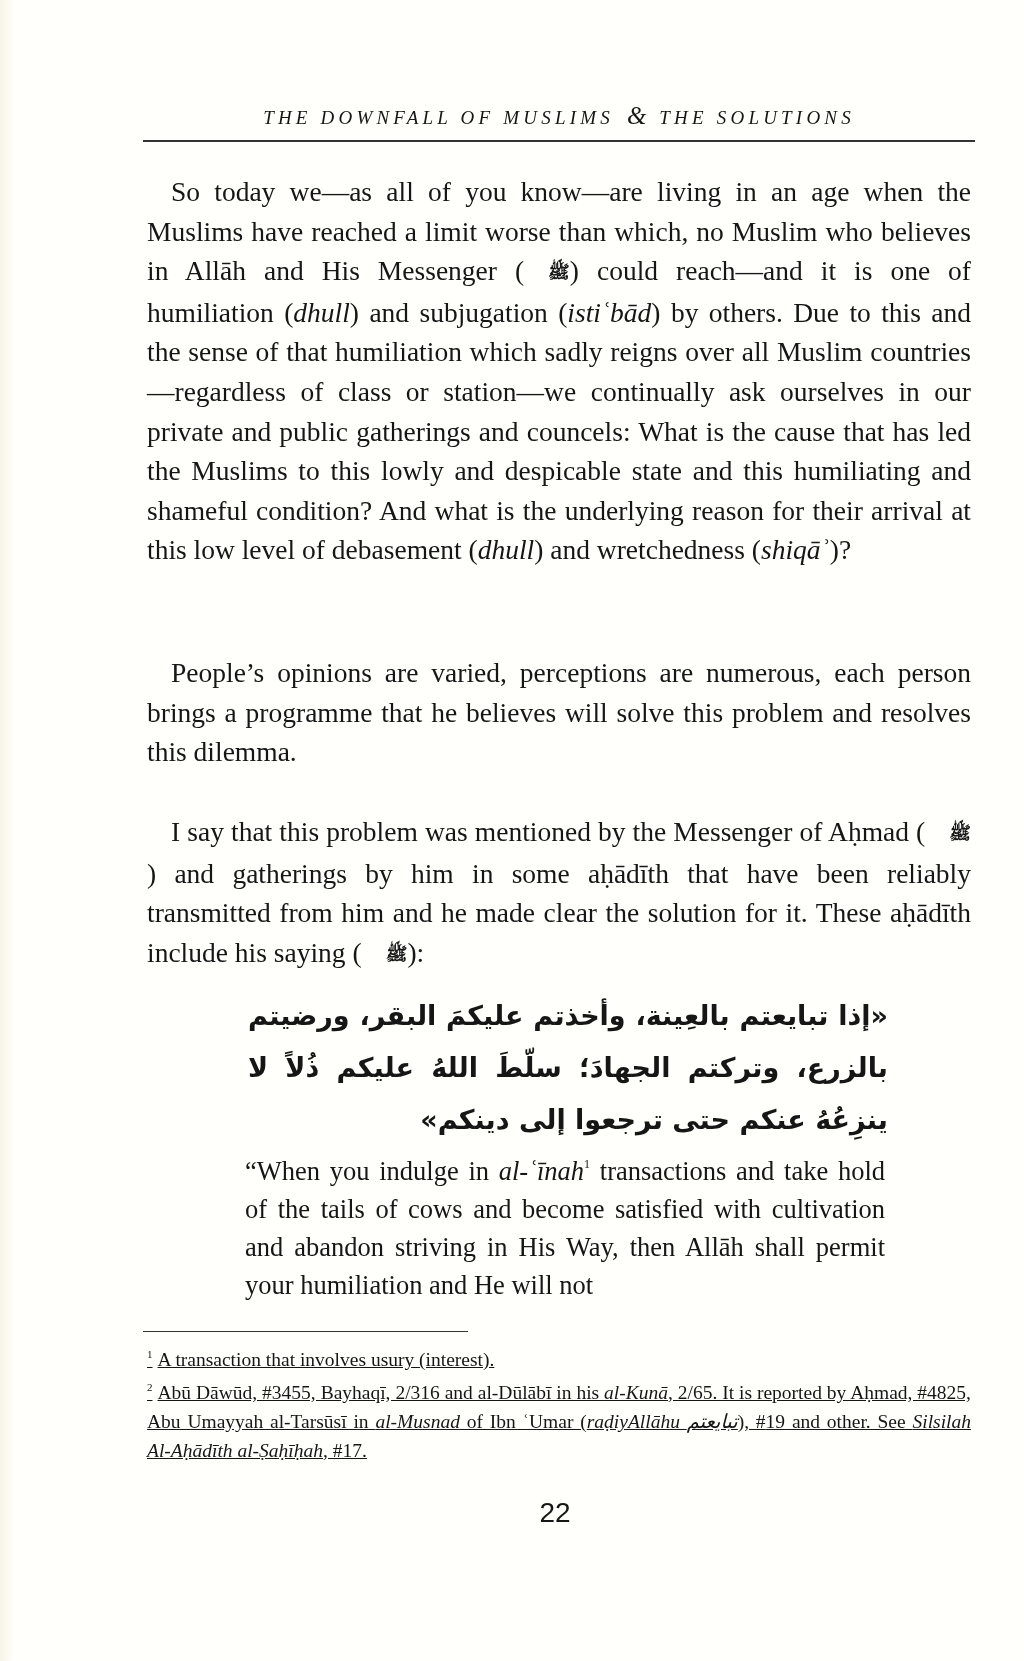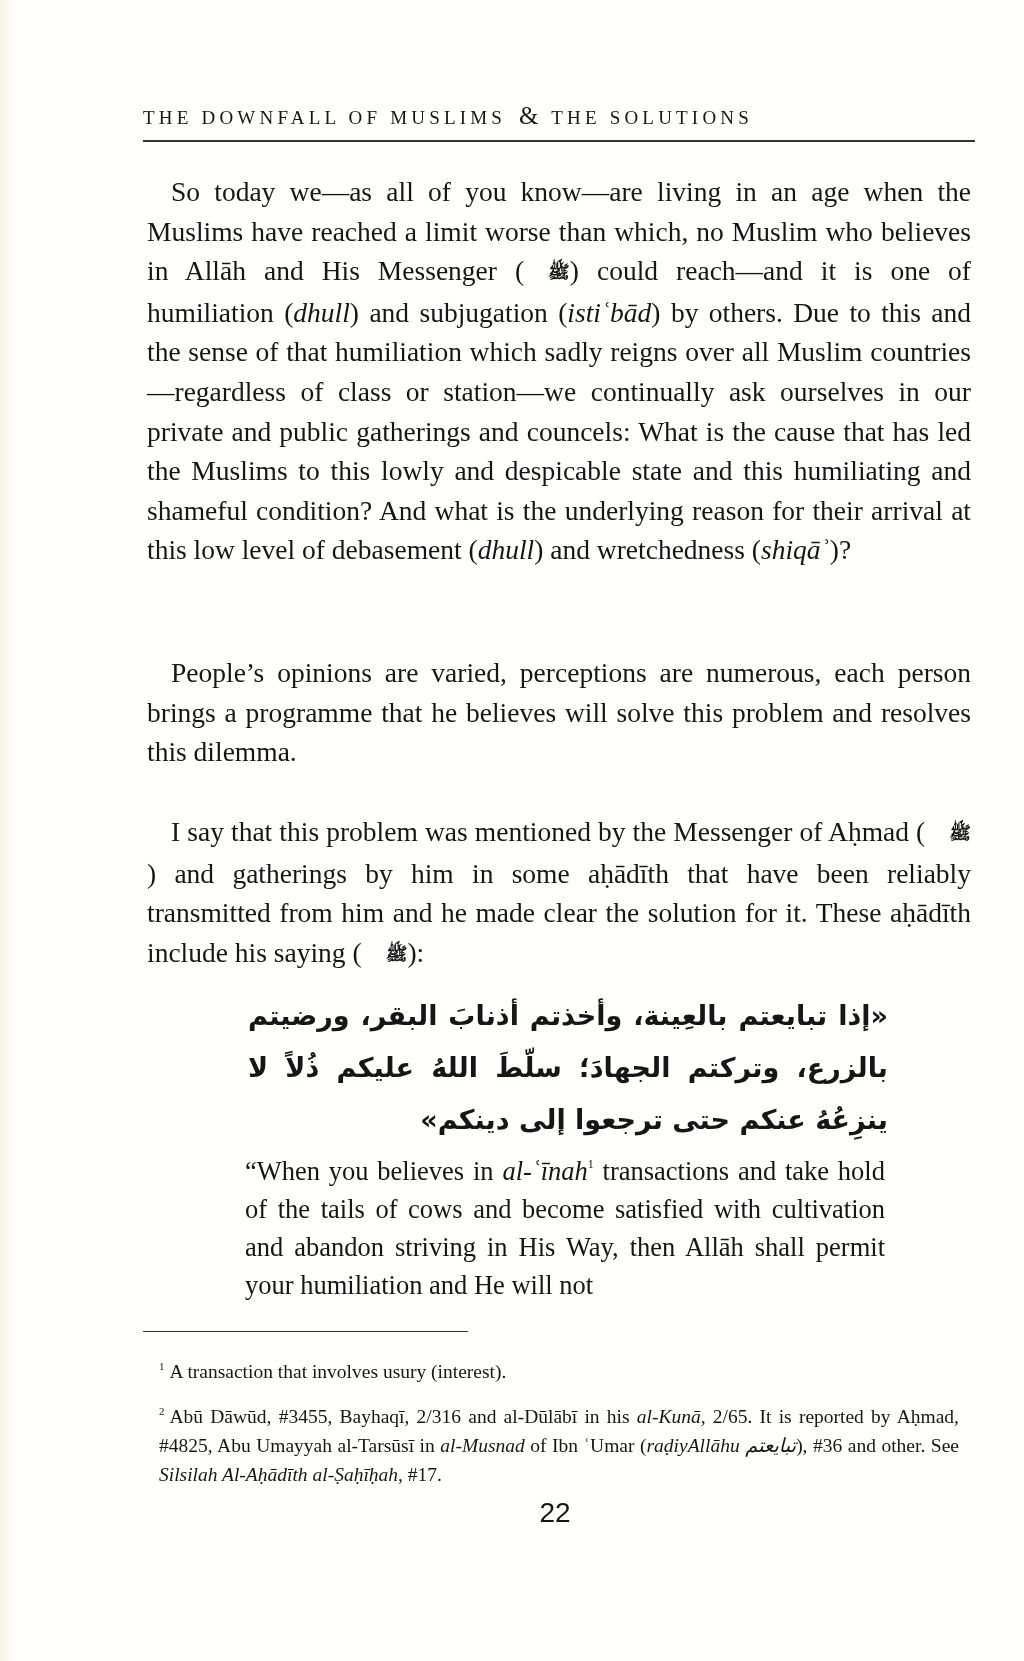--- a/index.html
+++ b/index.html
@@ -9,22 +9,24 @@
     position: relative; overflow: hidden;
     font-family: "Liberation Serif", "DejaVu Serif", serif;
     color: #161616;
   }
   .page-edge {
     position: absolute; left: 0; top: 0; width: 14px; height: 1661px;
     background: linear-gradient(to right, #f6f3e6, #fffffc);
   }
   .running-head {
     position: absolute; left: 143px; width: 832px; top: 102px;
+    text-align: center;
     font-size: 19px; letter-spacing: 4.2px;
     text-transform: uppercase;
+    font-style: italic;
   }
   .running-head .amp { font-size: 25px; letter-spacing: 0; margin: 0 4px; }
   .head-rule {
     position: absolute; left: 143px; width: 832px; top: 140px;
     height: 0; border-top: 2px solid #333;
   }
   .body-text {
     position: absolute; left: 143px; width: 832px;
     font-size: 27.5px; line-height: 39.6px;
     text-align: justify;
@@ -50,21 +52,21 @@
   .quote p { margin: 0; }
   sup.fn { font-size: 12px; vertical-align: 12px; line-height: 0; }
   .fn-rule {
     position: absolute; left: 143px; width: 325px; top: 1331px;
     border-top: 1.5px solid #333;
   }
   .footnotes {
     position: absolute; left: 143px; width: 832px; top: 1341px;
     font-size: 19.5px; line-height: 29px;
   }
-  .footnotes .fn-line { margin: 16px; text-align: justify; }
+  .footnotes .fn-line { margin: 4px; text-align: justify; text-decoration: underline; }
   .footnotes sup { font-size: 11px; vertical-align: 8px; line-height: 0; margin-right: 5px; }
   .page-number {
     position: absolute; left: 0; width: 1110px; top: 1497px;
     text-align: center;
     font-family: "Liberation Sans", sans-serif; font-size: 28px;
   }
 </style>
 </head>
 <body>
 
@@ -86,32 +88,32 @@
 <div class="body-text" id="para2">
   <p>People’s opinions are varied, perceptions are numerous, each person brings a programme that he believes will solve this problem and resolves this dilemma.</p>
 </div>
 
 <div class="body-text" id="para3">
   <p>
     <span>I say that this problem was mentioned by the Messenger of Aḥmad (</span><span class="sal">ﷺ</span><span>) and gatherings by him in some aḥādīth that have been reliably transmitted from him and he made clear the solution for it. These aḥādīth include his saying (</span><span class="sal">ﷺ</span><span>):</span>
   </p>
 </div>
 
-<div class="arabic" lang="ar">«إذا تبايعتم بالعِينة، وأخذتم أذنابَ البقر، ورضيتم بالزرع، وتركتم الجهادَ؛ سلّطَ اللهُ عليكم ذُلاً لا ينزِعُهُ عنكم حتى ترجعوا إلى دينكم»</div>
+<div class="arabic" lang="ar">«إذا تبايعتم بالعِينة، وأخذتم عليكمَ البقر، ورضيتم بالزرع، وتركتم الجهادَ؛ سلّطَ اللهُ عليكم ذُلاً لا ينزِعُهُ عنكم حتى ترجعوا إلى دينكم»</div>
 
 <div class="quote">
   <p>
-    <span>“When you believes in </span><em>al-ʿīnah</em><sup class="fn">1</sup><span> transactions and take hold of the tails of cows and become satisfied with cultivation and abandon striving in His Way, then Allāh shall permit your humiliation and He will not</span>
+    <span>“When you indulge in </span><em>al-ʿīnah</em><sup class="fn">1</sup><span> transactions and take hold of the tails of cows and become satisfied with cultivation and abandon striving in His Way, then Allāh shall permit your humiliation and He will not</span>
   </p>
 </div>
 
 <div class="fn-rule"></div>
 
 <div class="footnotes">
   <p class="fn-line">
     <sup>1</sup><span>A transaction that involves usury (interest).</span>
   </p>
   <p class="fn-line">
-    <sup>2</sup><span>Abū Dāwūd, #3455, Bayhaqī, 2/316 and al-Dūlābī in his </span><em>al-Kunā</em><span>, 2/65.  It is reported by Aḥmad, #4825, Abu Umayyah al-Tarsūsī in </span><em>al-Musnad</em><span> of Ibn ʿUmar (</span><em>raḍiyAllāhu تبايعتم</em><span>), #36 and other. See </span><em>Silsilah Al-Aḥādīth al-Ṣaḥīḥah</em><span>, #17.</span>
+    <sup>2</sup><span>Abū Dāwūd, #3455, Bayhaqī, 2/316 and al-Dūlābī in his </span><em>al-Kunā</em><span>, 2/65.  It is reported by Aḥmad, #4825, Abu Umayyah al-Tarsūsī in </span><em>al-Musnad</em><span> of Ibn ʿUmar (</span><em>raḍiyAllāhu تبايعتم</em><span>), #19 and other. See </span><em>Silsilah Al-Aḥādīth al-Ṣaḥīḥah</em><span>, #17.</span>
   </p>
 </div>
 
 <div class="page-number">22</div>
 
 </body></html>

